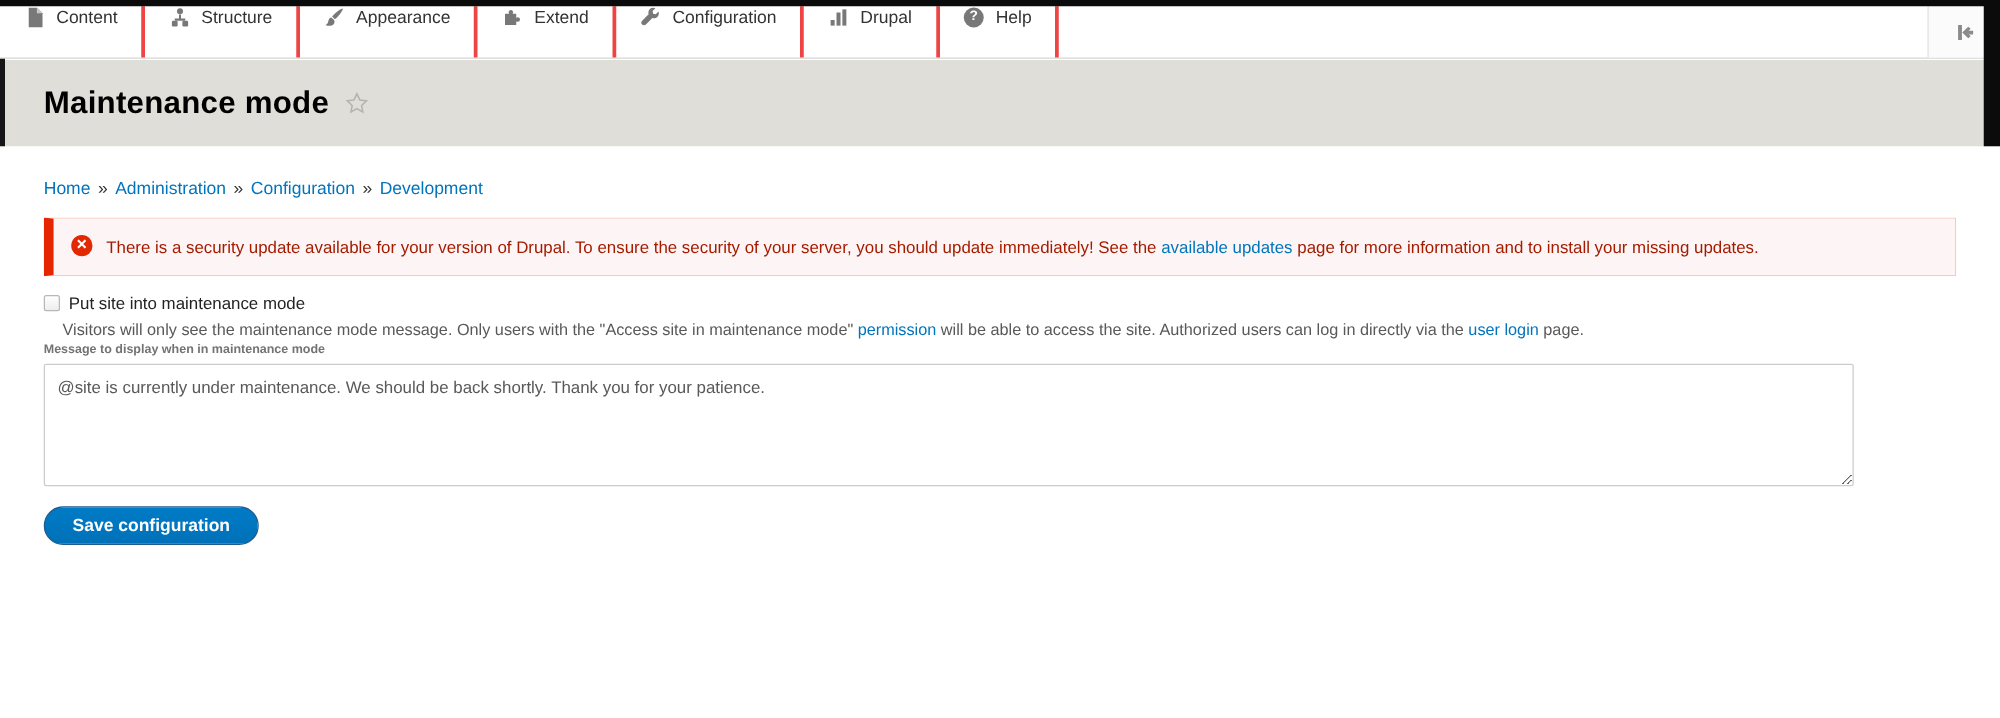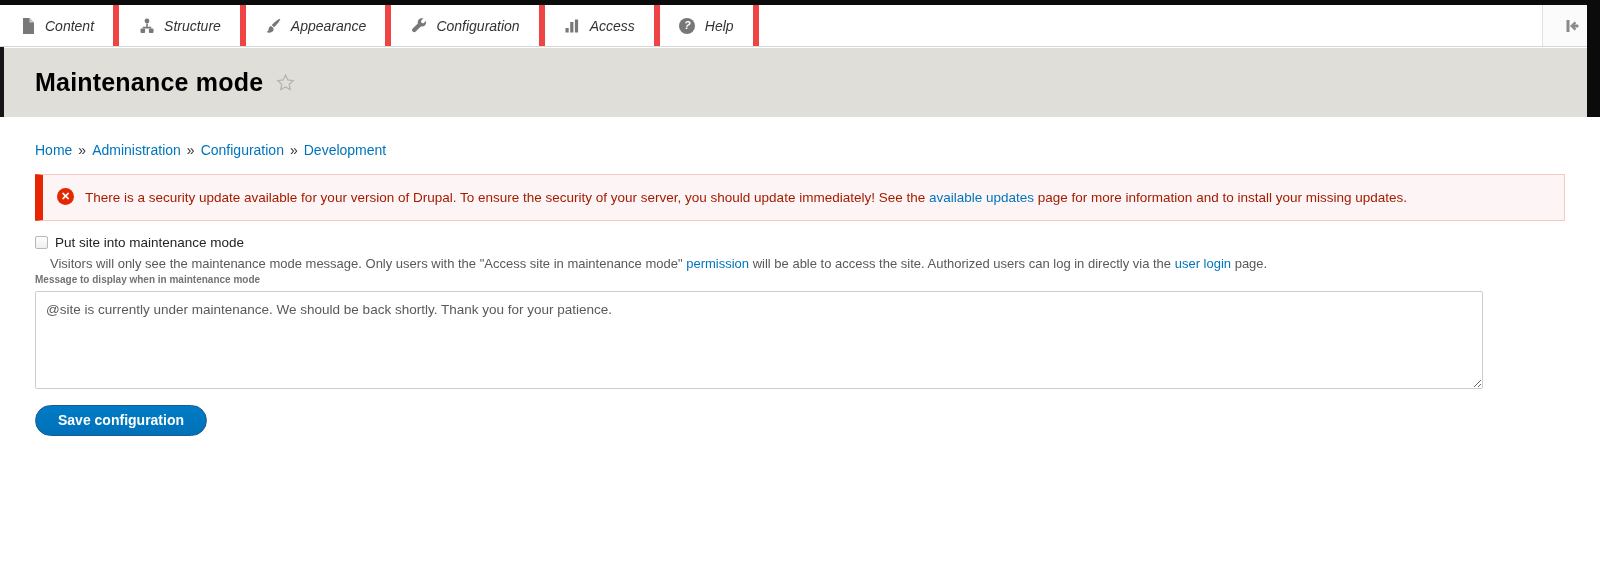--- a/index.html
+++ b/index.html
@@ -5,21 +5,21 @@
   * { margin: 0; padding: 0; box-sizing: border-box; }
   html, body { width: 1600px; height: 574px; background: #fff; font-family: "Liberation Sans", sans-serif; overflow: hidden; }
 
   
   .edge-top { position: absolute; top: 0; left: 0; width: 1600px; height: 5px; background: #0b0b0b; z-index: 50; }
   .edge-right { position: absolute; top: 0; right: 0; width: 13px; height: 117px; background: #0b0b0b; z-index: 50; }
   .edge-left { position: absolute; top: 47px; left: 0; width: 4px; height: 70px; background: #161616; z-index: 50; }
 
   
   .toolbar { position: absolute; top: 5px; left: 0; width: 1600px; height: 42px; background: #fff; border-bottom: 1px solid #d6d6d6; display: flex; align-items: stretch; }
-  .tb-item { display: flex; align-items: center; gap: 9px; padding: 0 19px; border-right: 6px solid #ef4444; cursor: pointer; text-decoration: none; font-style: italic; }
+  .tb-item { display: flex; align-items: flex-start; gap: 9px; padding: 0 19px; border-right: 3px solid #ef4444; cursor: pointer; text-decoration: none; }
   .tb-item:first-child { border-left: none; }
   .tb-label { font-size: 14px; color: #333; }
   .tb-icon { width: 17px; height: 17px; display: inline-flex; align-items: center; justify-content: center; }
   .tb-icon svg { width: 16px; height: 16px; fill: #787878; }
   .help-circle { width: 16px; height: 16px; background: #787878; color: #fff; border-radius: 50%; font-size: 11px; font-weight: bold; display: inline-flex; align-items: center; justify-content: center; line-height: 1; }
   .tb-spacer { flex: 1; }
   .tb-toggle { width: 58px; border: none; border-left: 1px solid #e2e2e2; background: #fbfbfb; display: flex; align-items: center; justify-content: center; cursor: pointer; }
   .tb-toggle svg { width: 16px; height: 16px; stroke: #8a8a8a; fill: #8a8a8a; }
 
   
@@ -84,40 +84,48 @@
   <a class="tb-item">
     <span class="tb-icon">
       <svg viewBox="0 0 16 16">
           <path d="M15.3.7c-1.8.2-5.8 3-8.6 6.4l2.2 2.2C12.3 6.5 15.1 2.5 15.3.7z"></path>
           <path d="M6 8c-1.6.4-2.2 1.7-2.4 3.2-.2 1.3-.9 2.2-2.1 2.7 1.7 1.2 5 1 6.4-.6 1-1.2.9-2.7.2-3.5z"></path>
         </svg>
     </span>
     <span class="tb-label">Appearance</span>
   </a>
 
+  <a class="tb-item">
+    <span class="tb-icon">
+      <svg viewBox="0 0 16 16">
+          <path d="M2 5h3.4c-1-1-.4-3 1.3-3s2.3 2 1.3 3H11v3.3c1-1 3-.4 3 1.3s-2 2.3-3 1.3V14H2z"></path>
+        </svg>
+    </span>
+    <span class="tb-label">Extend</span>
+  </a>
 
   <a class="tb-item">
     <span class="tb-icon">
       <svg viewBox="0 0 16 16">
           <path d="M14.8 3.1L12.6 5.3l-2.1-.4-.4-2.1L12.3.6c-1.5-.7-3.3-.4-4.5.8-1 1-1.4 2.6-.9 4L1.7 10.6c-.9.9-.9 2.2 0 3s2.2.9 3 0l5.2-5.2c1.4.4 3 .1 4-.9 1.2-1.2 1.5-3 .9-4.4z"></path>
         </svg>
     </span>
     <span class="tb-label">Configuration</span>
   </a>
 
 
   <a class="tb-item">
     <span class="tb-icon">
       <svg viewBox="0 0 16 16">
           <rect x="1.5" y="10" width="3.2" height="4.5"></rect>
           <rect x="6.2" y="4" width="3.2" height="10.5"></rect>
           <rect x="10.9" y="1.5" width="3.2" height="13"></rect>
         </svg>
     </span>
-    <span class="tb-label">Access</span>
+    <span class="tb-label">Drupal</span>
   </a>
 
   <a class="tb-item">
     <span class="tb-icon">
       <span class="help-circle">?</span>
     </span>
     <span class="tb-label">Help</span>
   </a>
 
   <div class="tb-spacer"></div>

